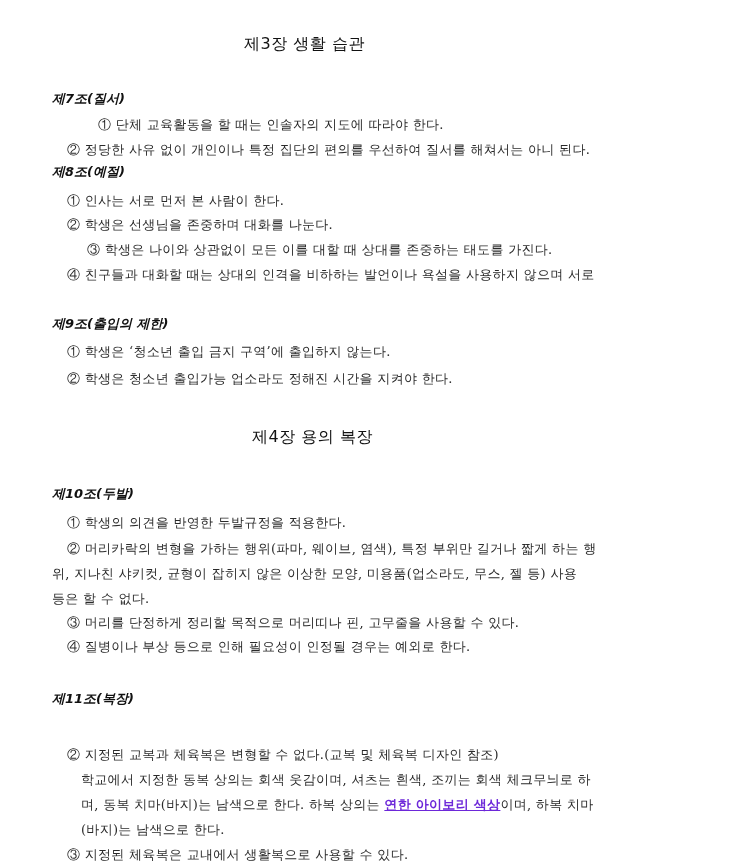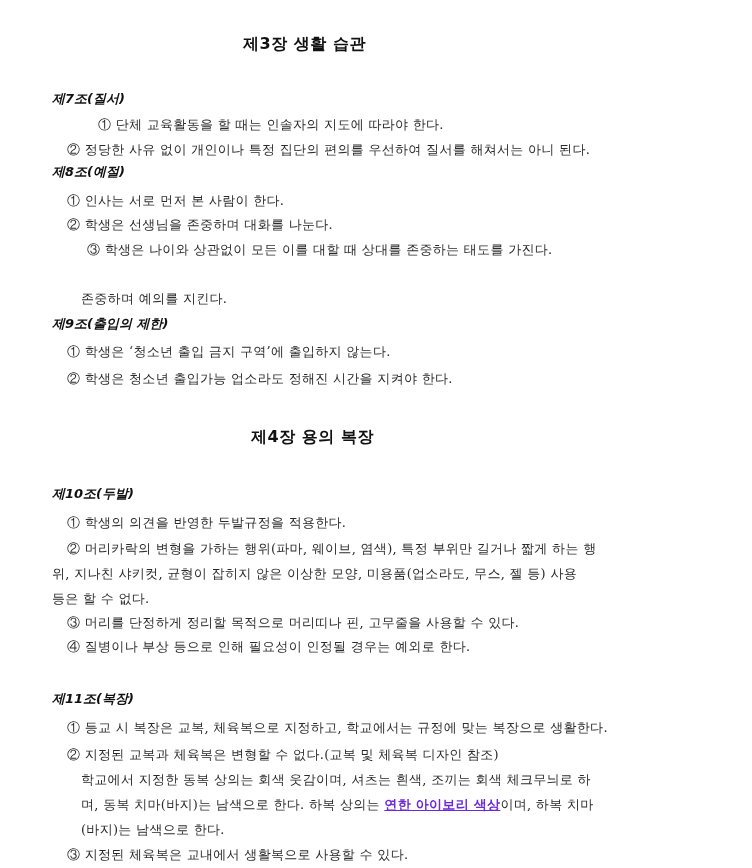--- a/index.html
+++ b/index.html
@@ -5,21 +5,21 @@
     html, body { margin: 0; padding: 0; background: #ffffff; }
     body {
       width: 752px; height: 868px; overflow: hidden; position: relative;
       font-family: "DejaVu Serif", "Liberation Serif", serif;
       color: #222222;
     }
     .page { position: absolute; left: 0; top: 0; width: 752px; height: 868px; }
     .chapter {
       position: absolute; left: 0; width: 609px; text-align: center;
       font-family: "DejaVu Sans", "Liberation Sans", sans-serif;
-      font-weight: bold; font-size: 16px; color: #111111; letter-spacing: 0.5px;
+      font-weight: normal; font-size: 16px; color: #111111; letter-spacing: 0.5px;
     }
     .article {
       position: absolute; left: 52px;
       font-family: "DejaVu Sans", "Liberation Sans", sans-serif;
       font-weight: bold; font-size: 13px; color: #111111; font-style: italic;
     }
     .line {
       position: absolute; font-size: 13px; white-space: nowrap; color: #2a2a2a;
       letter-spacing: 0.3px;
     }
@@ -34,38 +34,37 @@
   <div class="chapter" style="top:34px;">제3장 생활 습관</div>
 
   <div class="article" style="top:90px;">제7조(질서)</div>
   <div class="line" style="left:74px; top:116px;margin-left:24px;">① 단체 교육활동을 할 때는 인솔자의 지도에 따라야 한다.</div>
   <div class="line" style="left:67px; top:141px;">② 정당한 사유 없이 개인이나 특정 집단의 편의를 우선하여 질서를 해쳐서는 아니 된다.</div>
 
   <div class="article" style="top:163px;">제8조(예절)</div>
   <div class="line" style="left:67px; top:192px;">① 인사는 서로 먼저 본 사람이 한다.</div>
   <div class="line" style="left:67px; top:216px;">② 학생은 선생님을 존중하며 대화를 나눈다.</div>
   <div class="line" style="left:67px; top:241px;margin-left:20px;">③ 학생은 나이와 상관없이 모든 이를 대할 때 상대를 존중하는 태도를 가진다.</div>
-  <div class="line" style="left:81px; top:290px;">존중하며 예의를 지킨다.</div>
+  <div class="line" style="left:67px; top:266px;">④ 친구들과 대화할 때는 상대의 인격을 비하하는 발언이나 욕설을 사용하지 않으며 서로</div>
 
   <div class="article" style="top:315px;">제9조(출입의 제한)</div>
   <div class="line" style="left:67px; top:343px;">① 학생은 ‘청소년 출입 금지 구역’에 출입하지 않는다.</div>
   <div class="line" style="left:67px; top:370px;">② 학생은 청소년 출입가능 업소라도 정해진 시간을 지켜야 한다.</div>
 
   <div class="chapter" style="top:427px;padding-left:8px;">제4장 용의 복장</div>
 
   <div class="article" style="top:485px;">제10조(두발)</div>
   <div class="line" style="left:67px; top:514px;">① 학생의 의견을 반영한 두발규정을 적용한다.</div>
   <div class="line" style="left:67px; top:540px;">② 머리카락의 변형을 가하는 행위(파마, 웨이브, 염색), 특정 부위만 길거나 짧게 하는 행</div>
   <div class="line" style="left:52px; top:565px;">위, 지나친 샤키컷, 균형이 잡히지 않은 이상한 모양, 미용품(업소라도, 무스, 젤 등) 사용</div>
   <div class="line" style="left:52px; top:590px;">등은 할 수 없다.</div>
   <div class="line" style="left:67px; top:614px;">③ 머리를 단정하게 정리할 목적으로 머리띠나 핀, 고무줄을 사용할 수 있다.</div>
   <div class="line" style="left:67px; top:638px;">④ 질병이나 부상 등으로 인해 필요성이 인정될 경우는 예외로 한다.</div>
 
   <div class="article" style="top:690px;">제11조(복장)</div>
-  <div class="line" style="left:67px; top:719px;">① 등교 시 복장은 교복, 체육복으로 지정하고, 학교에서는 규정에 맞는 복장으로 생활한다.</div>
   <div class="line" style="left:67px; top:746px;">② 지정된 교복과 체육복은 변형할 수 없다.(교복 및 체육복 디자인 참조)</div>
   <div class="line" style="left:81px; top:771px;">학교에서 지정한 동복 상의는 회색 웃감이며, 셔츠는 흰색, 조끼는 회색 체크무늬로 하</div>
   <div class="line" style="left:81px; top:796px;">
     <span>며, 동복 치마(바지)는 남색으로 한다. 하복 상의는 </span><span class="emph">연한 아이보리 색상</span><span>이며, 하복 치마</span>
   </div>
   <div class="line" style="left:81px; top:821px;">(바지)는 남색으로 한다.</div>
   <div class="line" style="left:67px; top:846px;">③ 지정된 체육복은 교내에서 생활복으로 사용할 수 있다.</div>
 
 </div>
 

